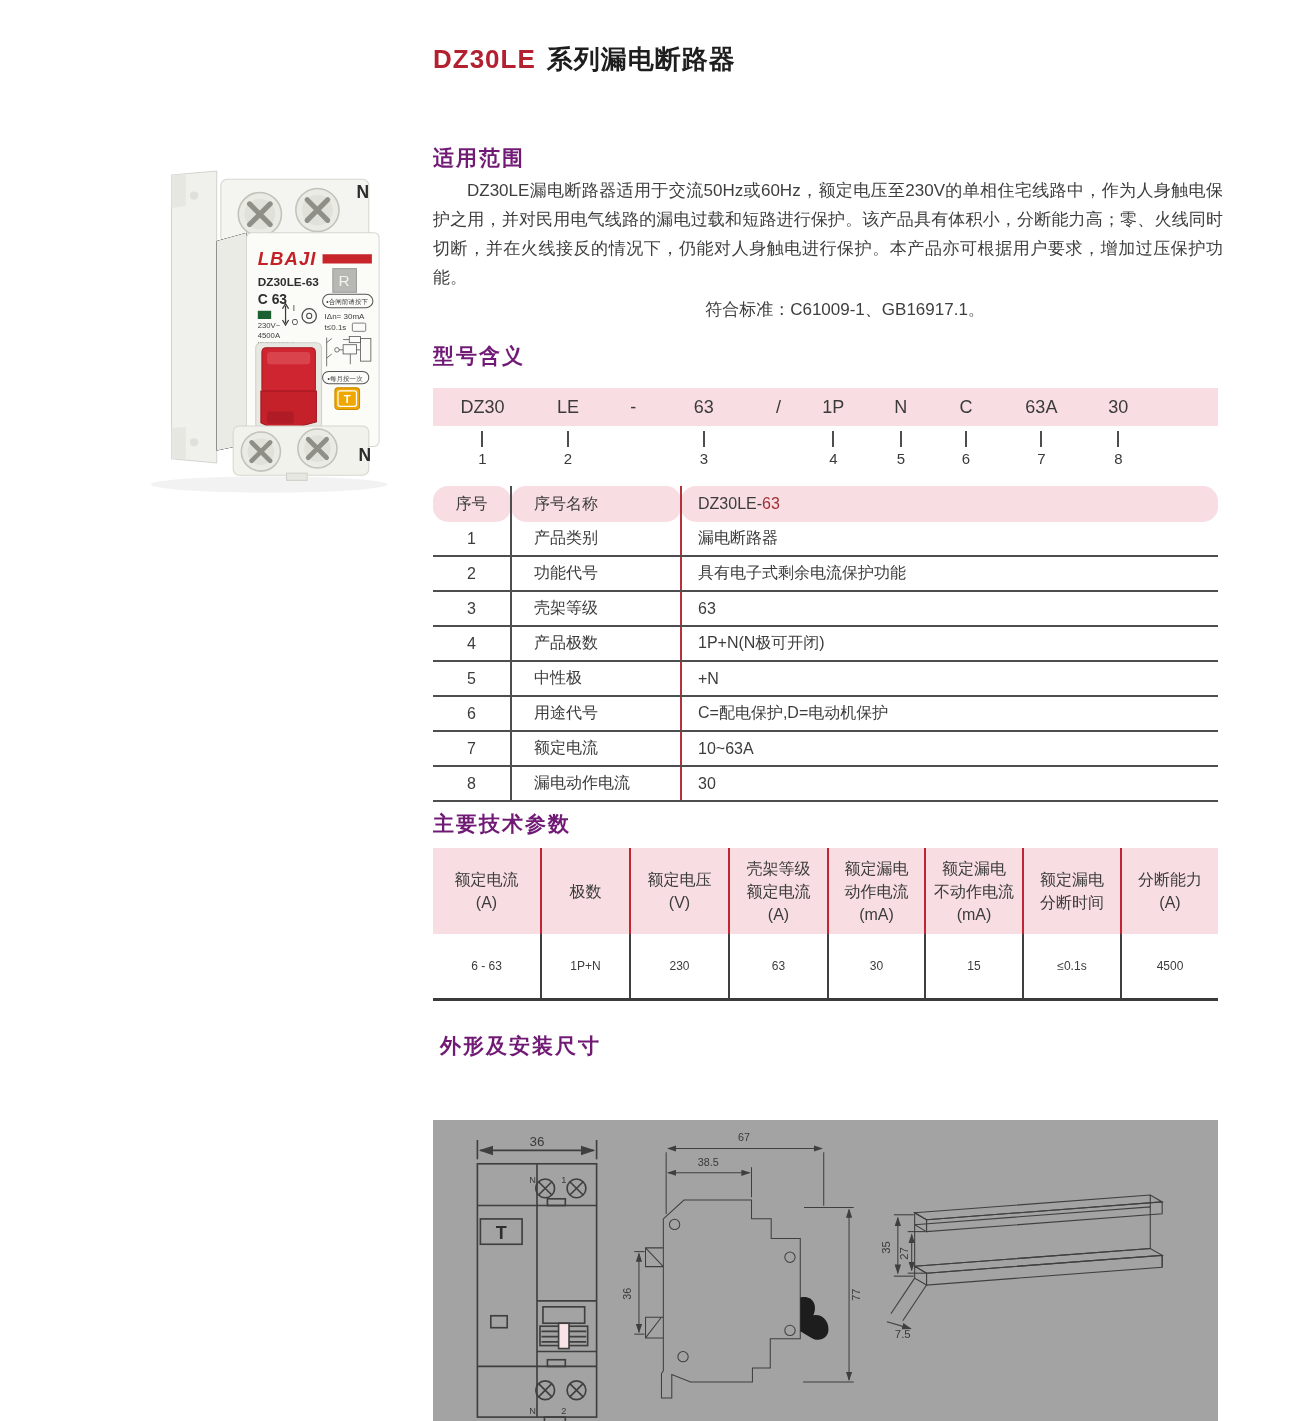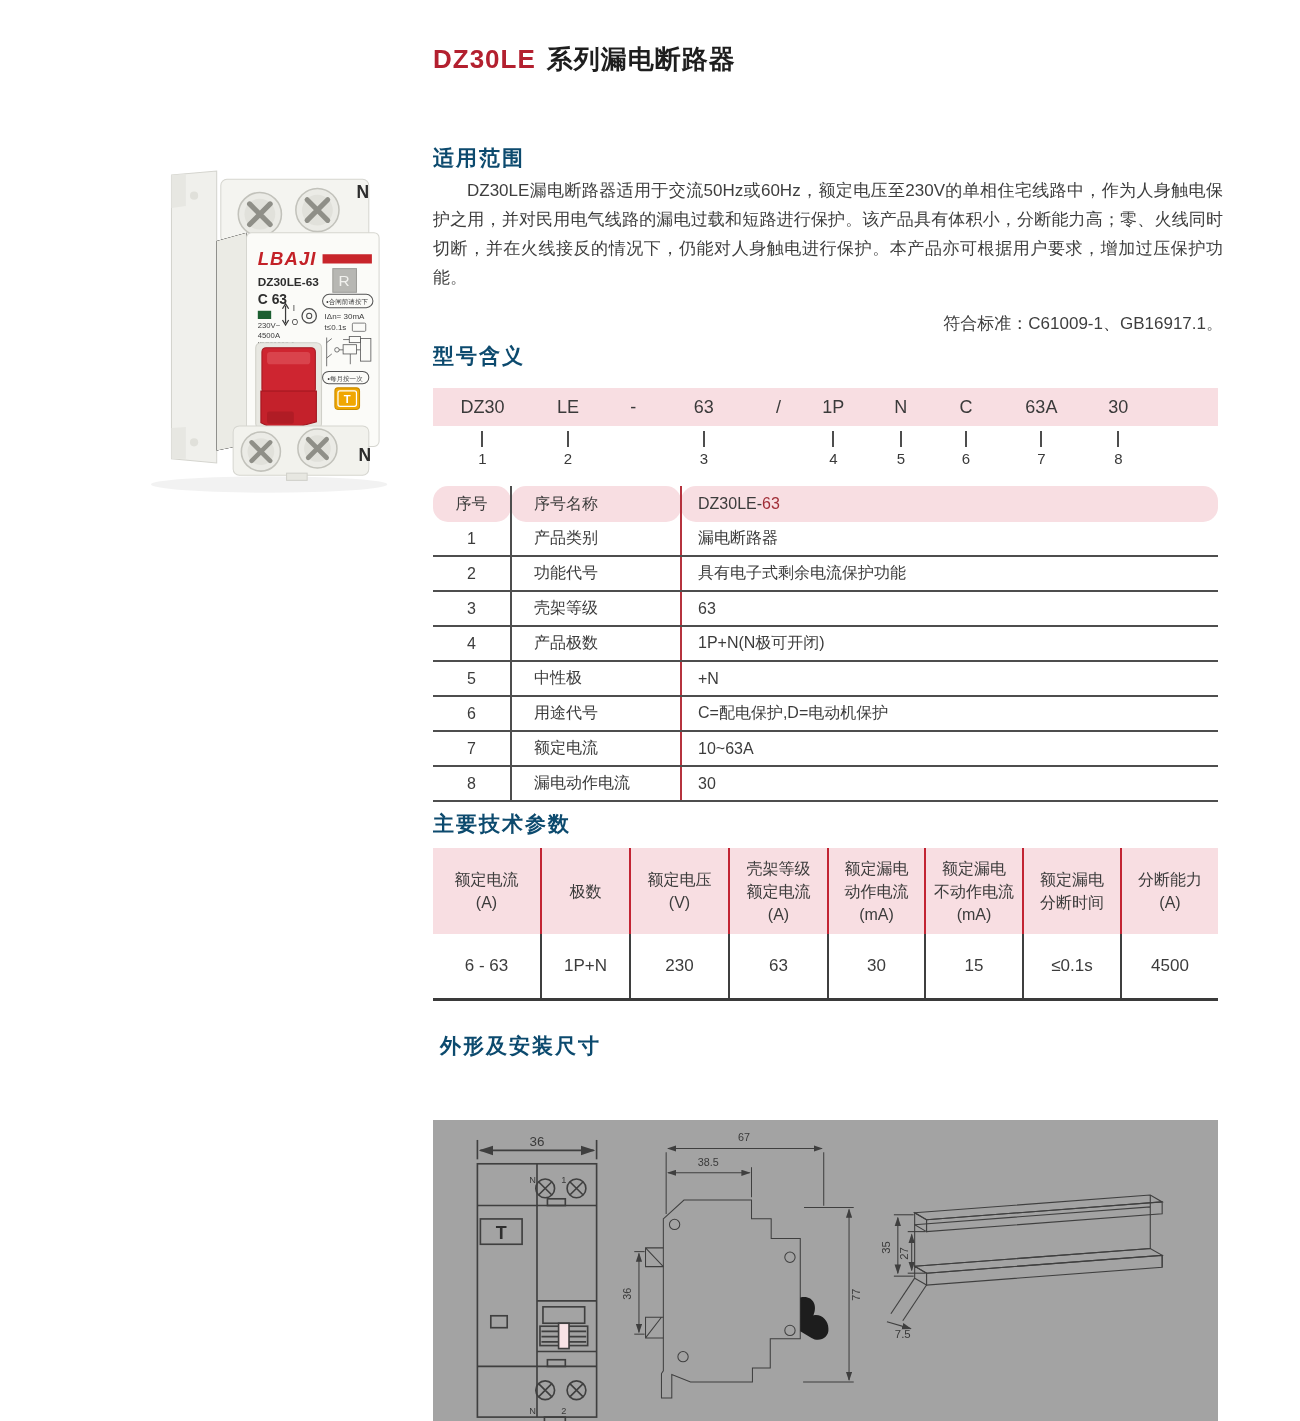--- a/index.html
+++ b/index.html
@@ -4,27 +4,27 @@
 <style>
   html,body{margin:0;padding:0;background:#ffffff;}
   .page{position:relative;width:1300px;height:1421px;background:#fff;overflow:hidden;
         font-family:"Liberation Sans","DejaVu Sans",sans-serif;color:#3c3c3c;}
   .abs{position:absolute;}
 
   
   .doc-title{left:433px;top:42px;font-size:26px;font-weight:bold;letter-spacing:1px;}
   .doc-title .model{color:#b3202f;margin-right:11px;}
   .doc-title .rest{color:#1e1e1e;}
-  .sec-head{font-size:21px;font-weight:600;color:#0c4a6e;letter-spacing:2px;}
+  .sec-head{font-size:21px;font-weight:600;color:#701a75;letter-spacing:2px;}
 
   
   .scope-body{left:433px;top:176px;width:790px;}
   .scope-body p{margin:0;text-indent:2em;font-size:17px;line-height:29px;
                 color:#3e3e3e;text-align:justify;}
-  .scope-body p.std{margin-top:17px;text-align:right;}
+  .scope-body p.std{margin-top:3px;text-align:center;}
 
   
   .model-bar{left:433px;top:388px;width:785px;height:38px;background:#f8dee2;}
   .model-bar span{position:absolute;top:0;line-height:38px;font-size:18px;color:#3a3a3a;
                   transform:translateX(-50%);white-space:nowrap;}
   .model-ticks{left:433px;top:426px;width:785px;height:50px;}
   .tickgrp{position:absolute;top:0;width:0;}
   .tickgrp .tick{position:absolute;left:-1px;top:5px;width:2px;height:16px;background:#4d4d4d;}
   .tickgrp .num{position:absolute;top:24px;transform:translateX(-50%);font-size:15px;color:#3a3a3a;}
 
@@ -38,21 +38,21 @@
   .t1 td.c2{padding-left:16px;}
   .t1 .hrow td.c0{border-right:2px solid #4e4e4e;}
   .t1 .hrow td.c2 .suffix{color:#a12f38;}
 
   
   .t2{left:433px;top:848px;width:785px;border-collapse:collapse;table-layout:fixed;}
   .t2 td{text-align:center;vertical-align:middle;color:#3c3c3c;}
   .t2 .hrow td{height:84px;background:#f8dee2;font-size:16px;line-height:23px;
                white-space:pre-line;font-weight:500;}
   .t2 .hrow td:not(:last-child){border-right:2px solid #c22433;}
-  .t2 .vrow td{height:62px;font-size:17px;border-bottom:3px solid #3a3a3a;background:#fff;}
+  .t2 .vrow td{height:62px;font-size:12px;border-bottom:3px solid #3a3a3a;background:#fff;}
   .t2 .vrow td:not(:last-child){border-right:2px solid #3f3f3f;}
 
   
   .panel{left:433px;top:1120px;width:785px;height:320px;background:#a3a3a3;}
   .drawing{position:absolute;}
   svg text{font-family:"Liberation Sans","DejaVu Sans",sans-serif;}
 
   
   .photo{left:58px;top:134px;width:340px;height:370px;}
 </style>

